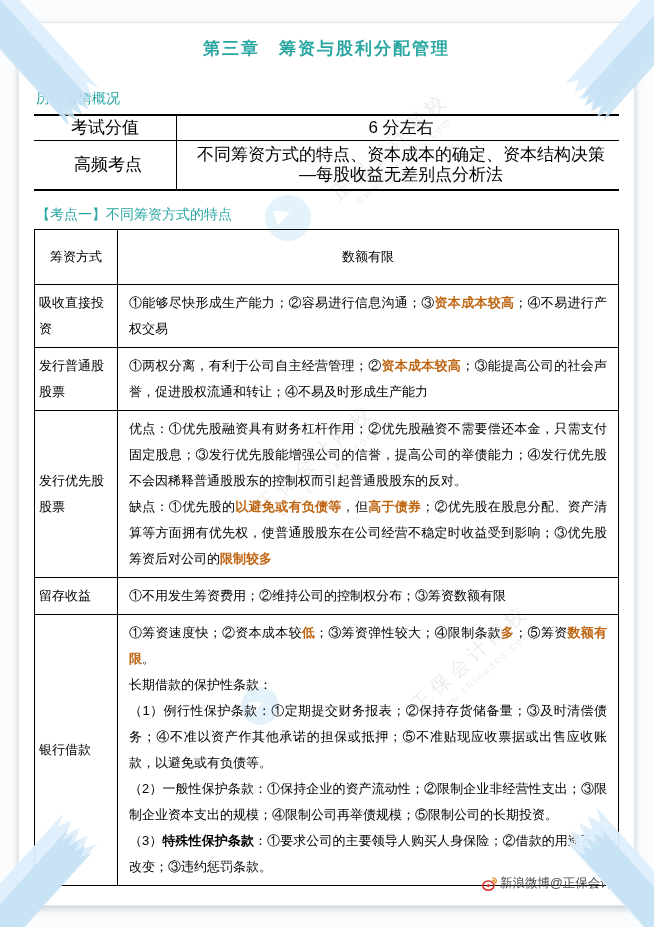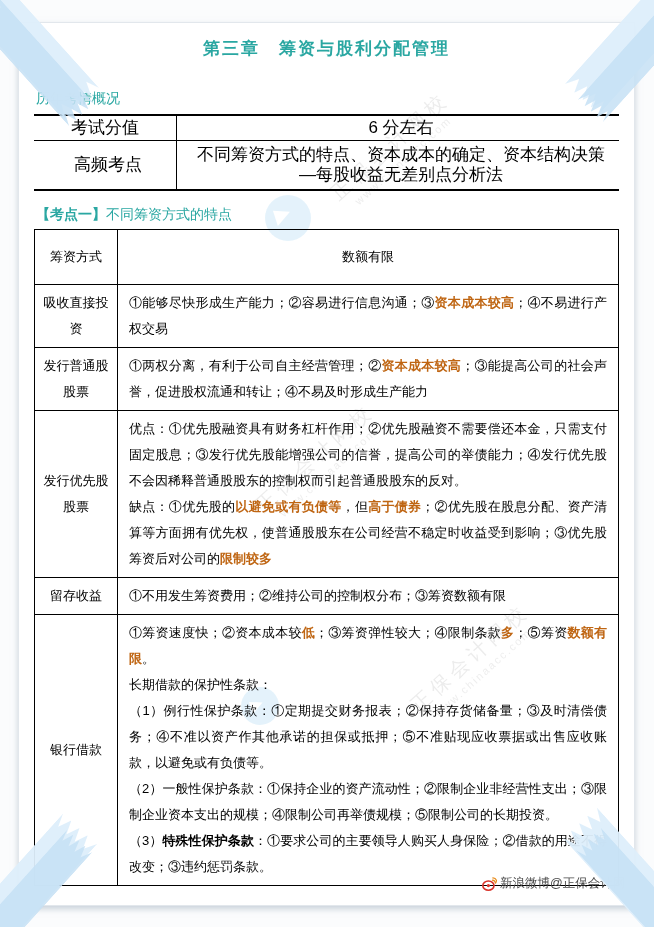--- a/index.html
+++ b/index.html
@@ -25,34 +25,34 @@
     margin:14px 0 0;text-align:center;
     font-size:17px;font-weight:bold;letter-spacing:2px;
     color:var(--accent-teal);
   }
   .sec-heading{
     margin:30px 0 6px 2px;font-size:14px;color:var(--accent-teal);
   }
   .kp-heading{
     margin:15px 0 5px 2px;font-size:14px;color:var(--accent-teal);
   }
-  .kp-heading .tag{font-weight:bold;margin-top:22px;}
+  .kp-heading .tag{font-weight:normal;margin-top:22px;}
   
   table{border-collapse:collapse;width:100%;}
   .t1{font-size:17px;line-height:20px;border-top:2px solid #000;border-bottom:2px solid #000;}
   .t1 td{border-bottom:1px solid #000;padding:2px 6px;vertical-align:middle;text-align:center;}
   .t1 tr:last-child td{border-bottom:none;}
   .t1 .lbl{width:124px;text-align:center;border-right:1px solid #000;}
   .t1 .cnt{padding-left:12px;}
   .t1 .tall td{padding:4px 6px 4px 12px;}
   
   .t2{font-size:13px;line-height:26px;}
   .t2 th,.t2 td{border:1px solid #000;vertical-align:middle;}
   .t2 th{font-weight:normal;text-align:center;height:26px;padding:14px 4px;border-radius:11px;}
-  .t2 .lbl{width:74px;text-align:center;padding:2px 4px;}
+  .t2 .lbl{width:74px;padding:2px 4px;}
   .t2 .cnt{padding:5px 11px;text-align:justify;}
   .t2 .para{display:block;}
   .hl{color:var(--highlight-orange);font-weight:bold;}
   .b{font-weight:bold;}
   
   .footer{
     margin-top:9px;text-align:center;font-size:13px;color:var(--accent-teal);
   }
   .footer span{margin:0 2px;}
   .footer .num{font-weight:bold;}

